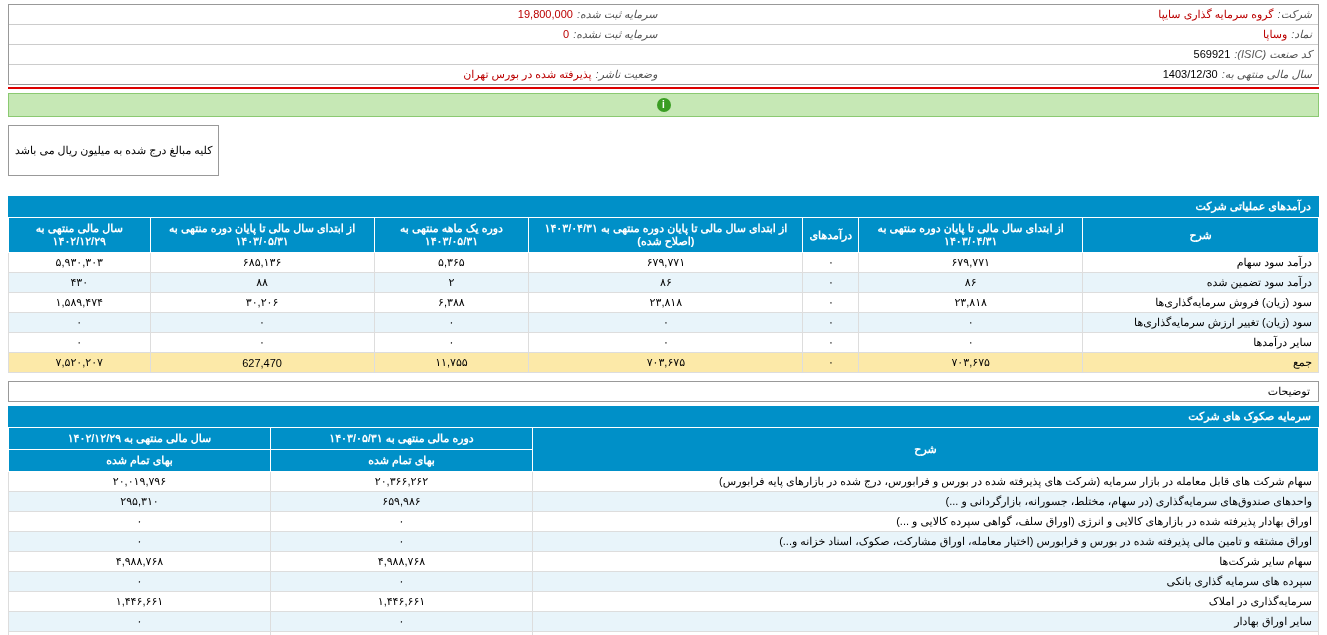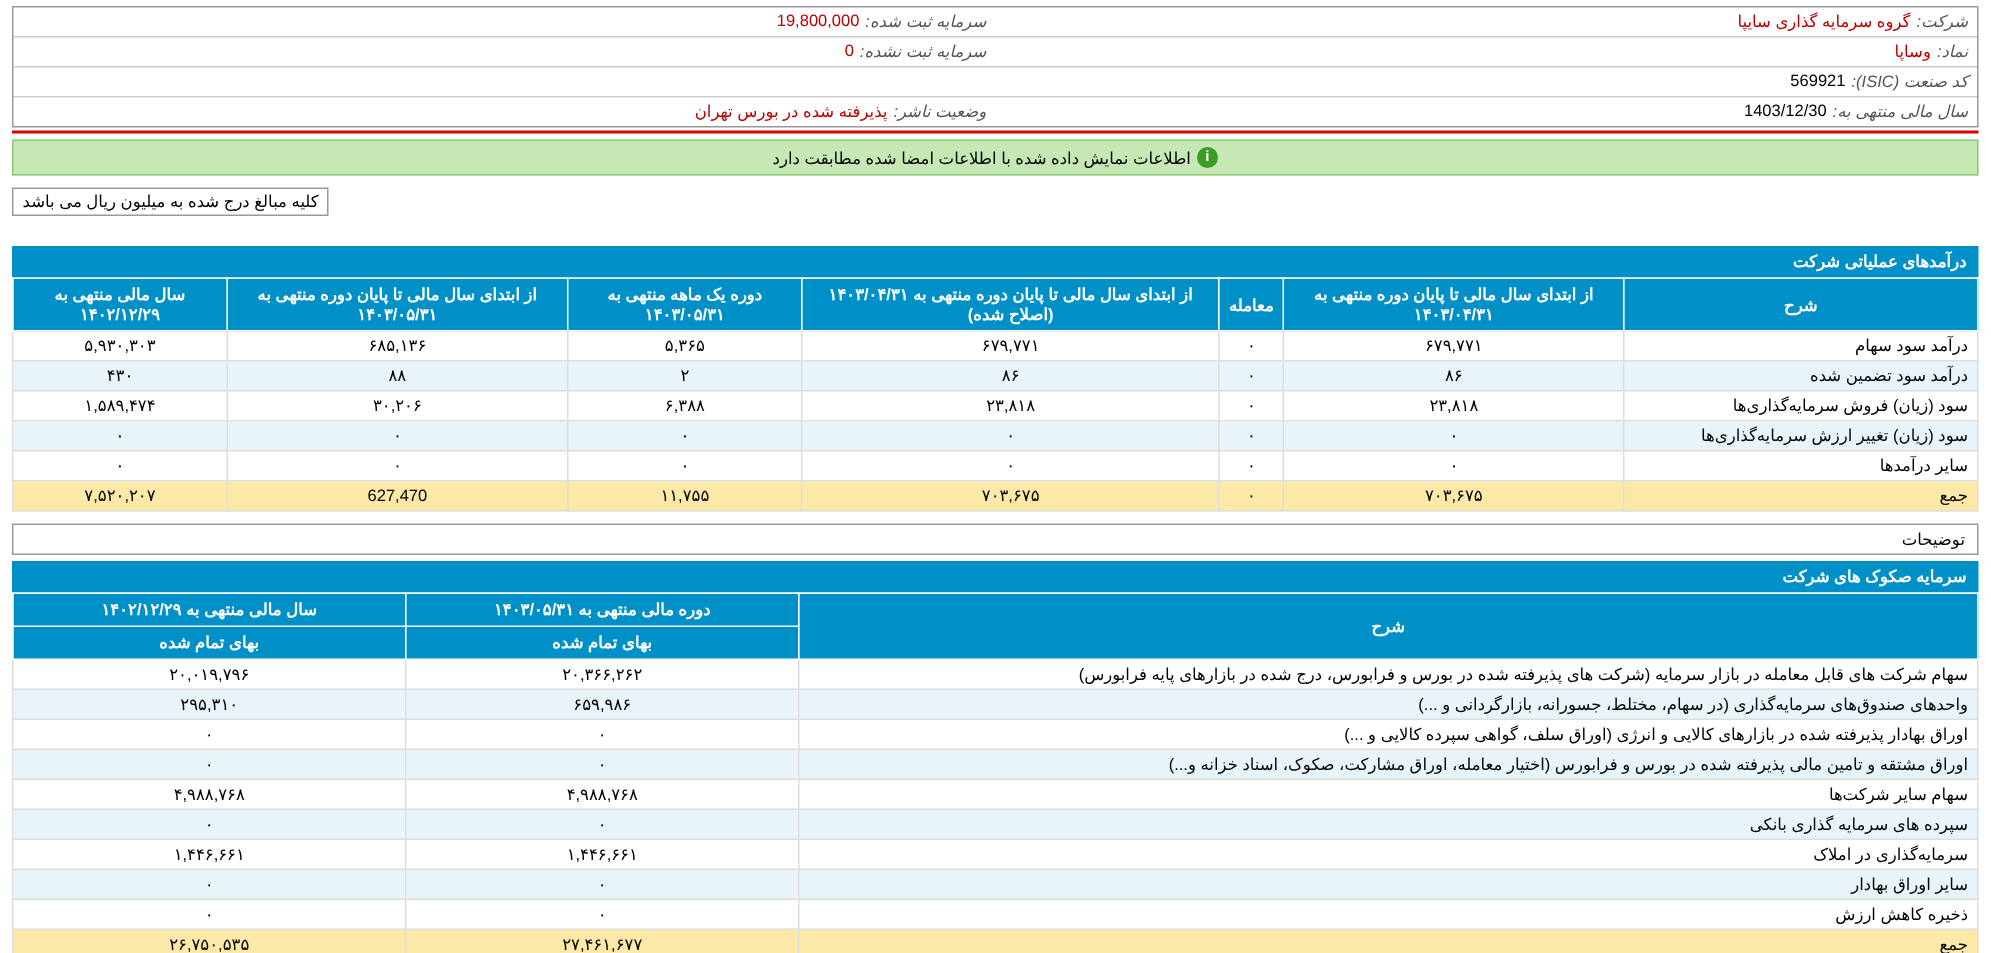--- a/index.html
+++ b/index.html
@@ -8,21 +8,21 @@
 .info-row { display: flex; border-bottom: 1px solid #ccc; }
 .info-row:last-child { border-bottom: none; }
 .info-cell { padding: 3px 6px; flex: 1; display: flex; }
 .info-cell.half { flex: 0 0 50%; }
 .info-label { color: #555; margin-left: 4px; font-style: italic; }
 .info-value { color: #b00; }
 .info-value.black { color: #000; }
 .red-line { height: 2px; background: #d00; }
 .green-banner { background: #c6e8b5; border: 1px solid #8bc972; text-align: center; padding: 4px; margin: 4px 0 8px 0; display: flex; align-items: center; justify-content: center; gap: 4px; }
 .green-circle { display: inline-block; width: 14px; height: 14px; background: #3a9d23; border-radius: 50%; color: #fff; text-align: center; line-height: 14px; font-weight: bold; font-size: 10px; }
-.note-box { border: 1px solid #999; padding: 2px 6px; display: inline-block; margin-bottom: 16px; float: left; }
+.note-box { border: 1px solid #999; padding: 18px 6px; display: inline-block; margin-bottom: 16px; float: left; }
 .clear { clear: both; }
 .section-title { background: #0090c8; color: #fff; font-weight: bold; padding: 4px 8px; margin-top: 4px; }
 table { width: 100%; border-collapse: collapse; }
 th { background: #0090c8; color: #fff; font-weight: bold; padding: 4px 6px; border: 1px solid #fff; font-size: 11px; text-align: center; }
 td { padding: 3px 6px; border: 1px solid #ddd; text-align: center; }
 td.right { text-align: right; }
 .row-even td { background: #e8f4fa; }
 .row-odd td { background: #fff; }
 .row-sum td { background: #fce9a8; font-weight: normal; }
 .desc-box { border: 1px solid #999; padding: 3px 8px; margin: 8px 0 4px 0; text-align: right; }
@@ -65,33 +65,32 @@
     <div class="info-cell half">
         <span class="info-label">وضعیت ناشر:</span>
         <span class="info-value">پذیرفته شده در بورس تهران</span>
       </div>
   </div>
 </div>
 <div class="red-line"></div>
 
 <div class="green-banner">
   <span class="green-circle">i</span>
-  <span>اطلاعات نمایش داده شده با اطلاعات امضا شده مطابقت دارد</span>
 </div>
 
 <div class="note-box">کلیه مبالغ درج شده به میلیون ریال می باشد</div>
 <div class="clear"></div>
 
 <div class="section-title">درآمدهای عملیاتی شرکت</div>
 <table>
   <thead>
     <tr id="t1-head">
         <th style="width: 18%;">شرح</th>
         <th>از ابتدای سال مالی تا پایان دوره منتهی به ۱۴۰۳/۰۴/۳۱</th>
-        <th>معامله</th>
+        <th>درآمدهای</th>
         <th>از ابتدای سال مالی تا پایان دوره منتهی به ۱۴۰۳/۰۴/۳۱ (اصلاح شده)</th>
         <th>دوره یک ماهه منتهی به ۱۴۰۳/۰۵/۳۱</th>
         <th>از ابتدای سال مالی تا پایان دوره منتهی به ۱۴۰۳/۰۵/۳۱</th>
         <th>سال مالی منتهی به ۱۴۰۲/۱۲/۲۹</th>
       </tr>
   </thead>
   <tbody id="t1-body">
       <tr class="row-odd">
         <td class="right">درآمد سود سهام</td>
         <td>۶۷۹,۷۷۱</td>

